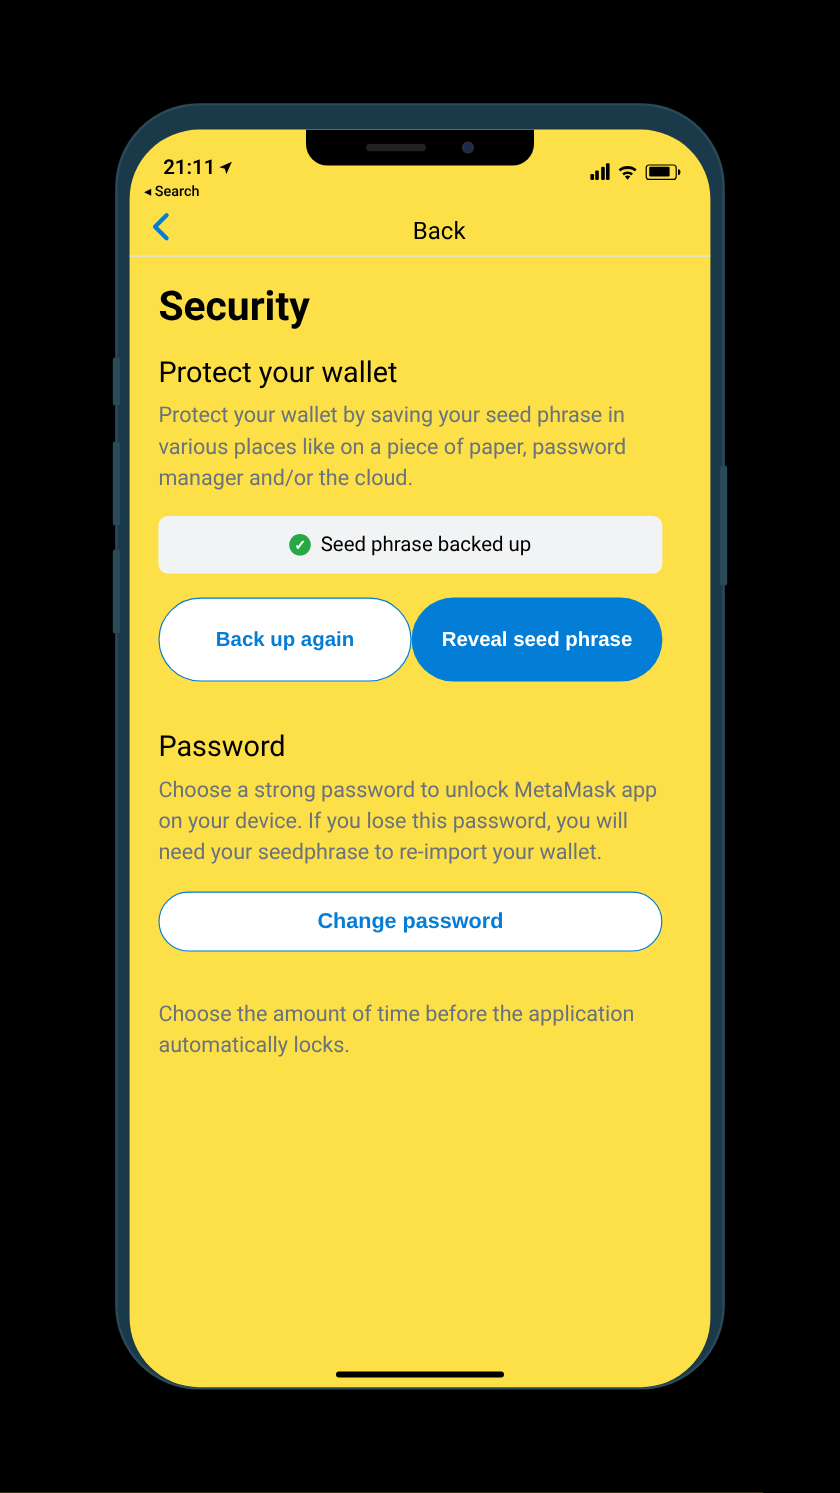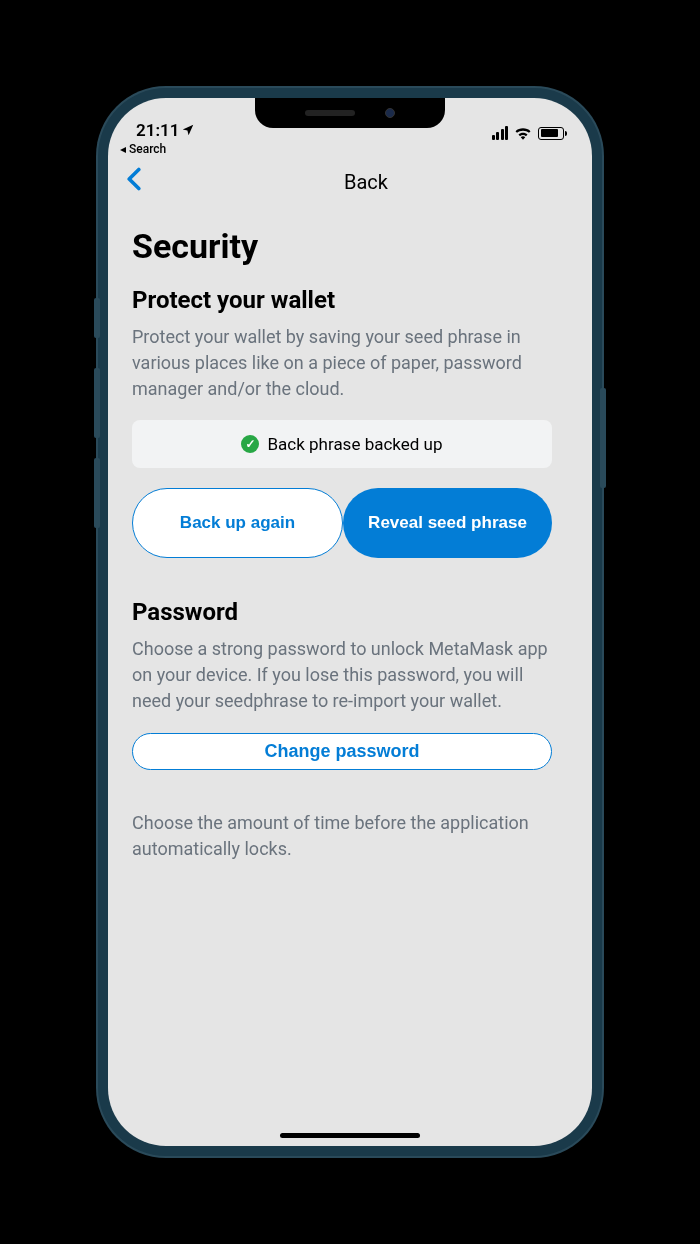--- a/index.html
+++ b/index.html
@@ -26,24 +26,25 @@
     background: #2a4a5a;
     border-radius: 2px;
   }
   .sb-left1 { left: -4px; top: 210px; width: 6px; height: 40px; }
   .sb-left2 { left: -4px; top: 280px; width: 6px; height: 70px; }
   .sb-left3 { left: -4px; top: 370px; width: 6px; height: 70px; }
   .sb-right { right: -4px; top: 300px; width: 6px; height: 100px; }
   .screen {
     width: 100%;
     height: 100%;
-    background: #e5e5e5;
+    background: #fde047;
     border-radius: 58px;
     overflow: hidden;
     position: relative;
+    margin-top: 10px;
   }
   .notch {
     position: absolute;
     top: 0;
     left: 50%;
     transform: translateX(-50%);
     width: 190px;
     height: 30px;
     background: #000;
     border-bottom-left-radius: 18px;
@@ -101,21 +102,21 @@
     font-weight: 300;
     cursor: pointer;
   }
   .nav-title { font-size: 20px; color: #000; }
   .content {
     padding: 22px 40px 0 24px;
     height: calc(100% - 110px);
     overflow: hidden;
   }
   .page-title { font-size: 34px; font-weight: 700; color: #000; margin-bottom: 20px; }
-  .section-title { font-size: 24px; font-weight: 700; color: #000; margin-bottom: 10px; }
+  .section-title { font-size: 24px; font-weight: 400; color: #000; margin-bottom: 10px; }
   .section-body {
     font-size: 18px;
     line-height: 1.45;
     color: #6a737d;
     margin-bottom: 18px;
   }
   .status-pill {
     background: #f2f3f4;
     border-radius: 8px;
     padding: 14px;
@@ -153,21 +154,21 @@
     border: 1.5px solid #037DD6;
     color: #037DD6;
   }
   .btn-fill {
     background: #037DD6;
     border: none;
     color: #fff;
   }
   .btn-wide {
     width: 100%;
-    height: 37px;
+    height: 50px;
     border-radius: 30px;
     background: #fff;
     border: 1.5px solid #037DD6;
     color: #037DD6;
     font-size: 18px;
     font-weight: 700;
     cursor: pointer;
     margin-bottom: 40px;
   }
   .home-indicator {
@@ -233,21 +234,21 @@
     </div>
 
     <div class="content">
       <h1 class="page-title">Security</h1>
 
       <h2 class="section-title">Protect your wallet</h2>
       <p class="section-body">Protect your wallet by saving your seed phrase in various places like on a piece of paper, password manager and/or the cloud.</p>
 
       <div class="status-pill">
         <span class="check-icon">✓</span>
-        <span>Back phrase backed up</span>
+        <span>Seed phrase backed up</span>
       </div>
 
       <div class="button-row">
         <button class="btn btn-outline">Back up again</button>
         <button class="btn btn-fill">Reveal seed phrase</button>
       </div>
 
       <h2 class="section-title">Password</h2>
       <p class="section-body">Choose a strong password to unlock MetaMask app on your device. If you lose this password, you will need your seedphrase to re-import your wallet.</p>
 

